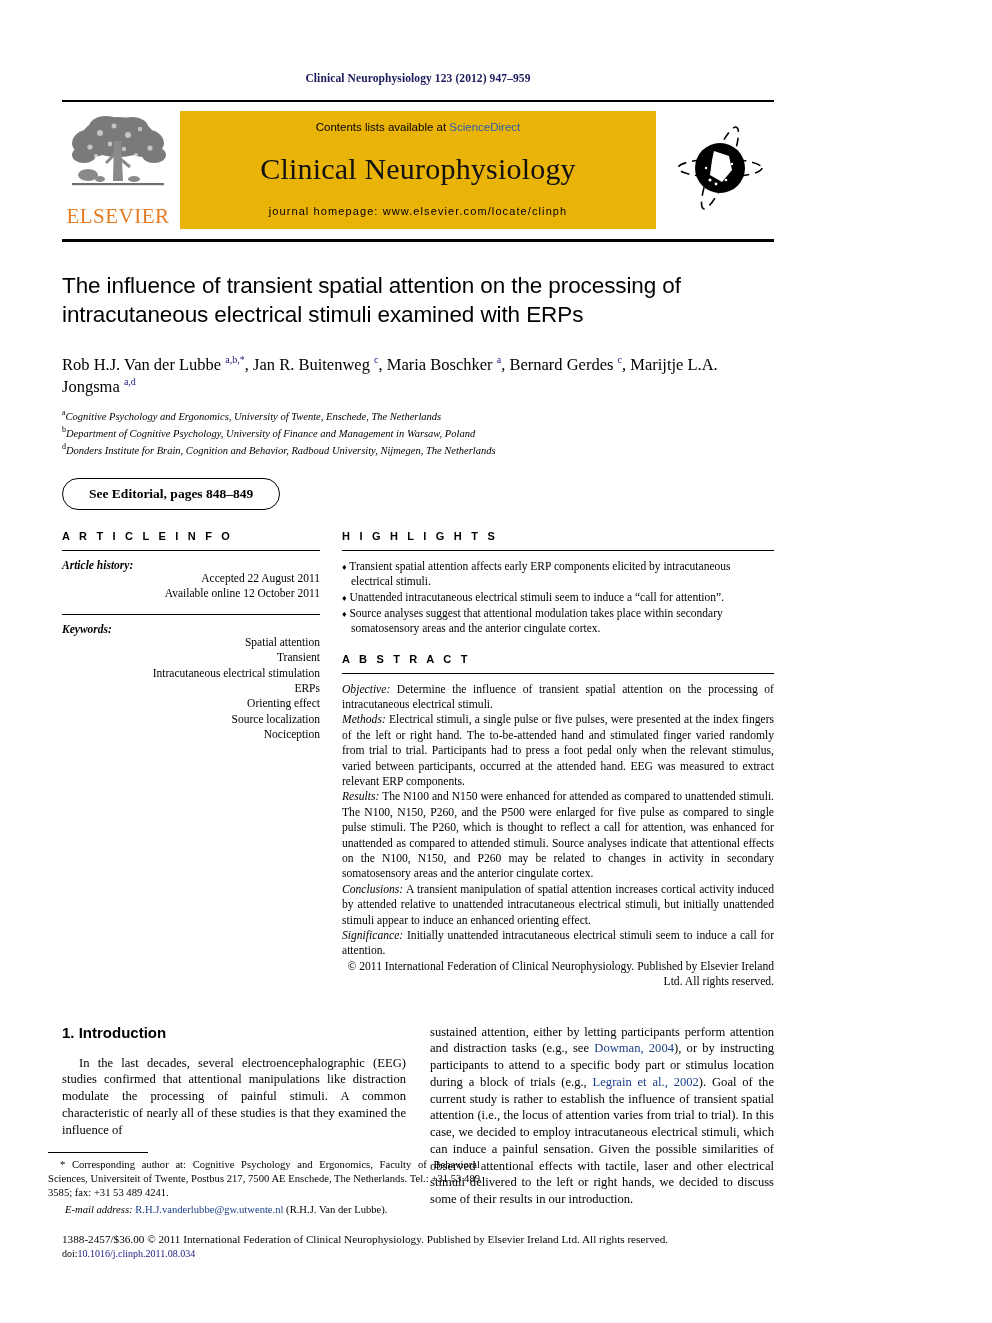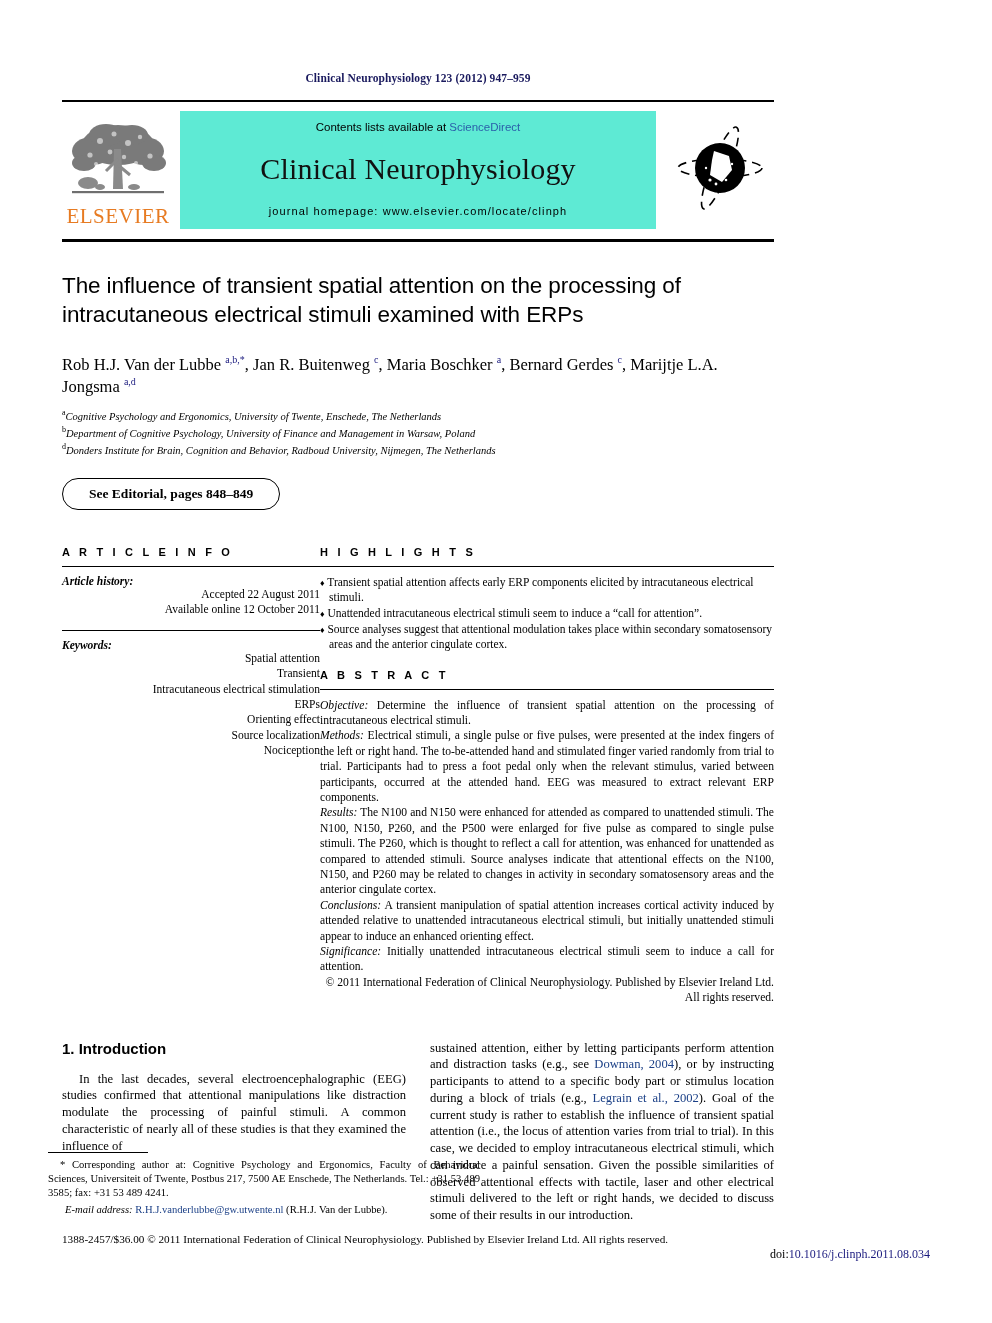--- a/index.html
+++ b/index.html
@@ -40,36 +40,36 @@
     padding-top: 9px;
     display: flex;
     align-items: stretch;
     height: 118px;
   }
   .elsevier-logo {
     width: 112px;
     flex: 0 0 112px;
     display: flex;
     flex-direction: column;
-    justify-content: flex-end;
+    justify-content: space-between;
     align-items: center;
     padding-bottom: 2px;
   }
   .tree-svg { display:block; }
   .elsevier-word {
     font-family: "Liberation Serif", serif;
     font-size: 21px;
     letter-spacing: 0.5px;
     color: #E77B22;
     line-height: 1;
     margin-top: 1px;
   }
   .masthead-center {
     flex: 1 1 auto;
-    background: #5eead4;
+    background: #eab308;
     margin: 0 10px 0 6px;
     display: flex;
     flex-direction: column;
     justify-content: space-between;
     align-items: center;
     padding: 10px 0 12px 0;
   }
   .contents-line {
     font-family: "Liberation Sans", sans-serif;
     font-size: 11.5px;
@@ -134,22 +134,23 @@
     border: 1.5px solid #000;
     border-radius: 22px;
     padding: 7px 26px;
     font-size: 13.5px;
     font-weight: bold;
     font-family: "Liberation Serif", serif;
   }
 
   
   .info-abstract {
-    margin-top: 36px;
-    display: flex;
+    margin-top: 20px;
+    display: flex;
+    gap: 22px;
   }
   .col-info { flex: 0 0 258px; }
   .col-abs  { flex: 1 1 auto; }
 
   .sec-head {
     font-family: "Liberation Sans", sans-serif;
     font-size: 11px;
     font-weight: bold;
     letter-spacing: 3.2px;
   }
@@ -247,21 +248,21 @@
   .footnote-email .addr { color: #1a3f86; }
 
   
   .page-footer {
     position: absolute;
     left: 62px;
     top: 1232px;
     width: 868px;
   }
   .footer-line1 { font-size: 11.2px; line-height: 1.3; }
-  .footer-doi { font-size: 12px; line-height: 1.3; color: #1a1a7e; text-align: right; }
+  .footer-doi { font-size: 10px; line-height: 1.3; color: #1a1a7e; }
   .footer-doi .doi-label { color: #000; }
 </style>
 </head>
 <body>
 
 <div class="page">
 
   <div class="running-head">Clinical Neurophysiology 123 (2012) 947–959</div>
 
   <div class="masthead">

